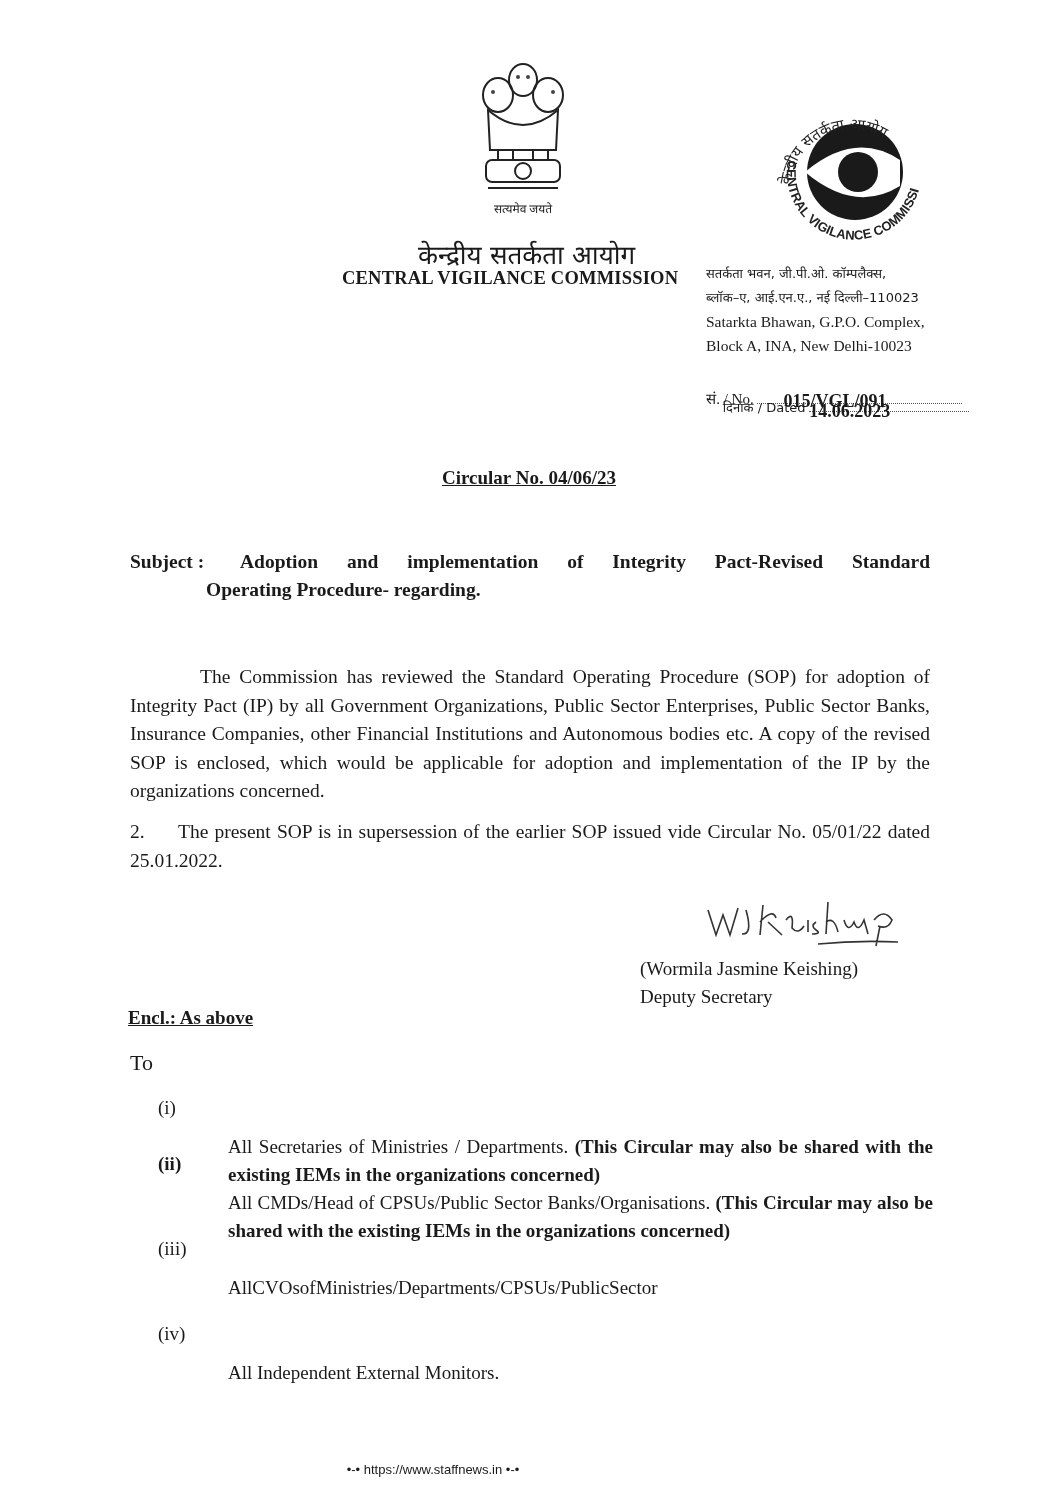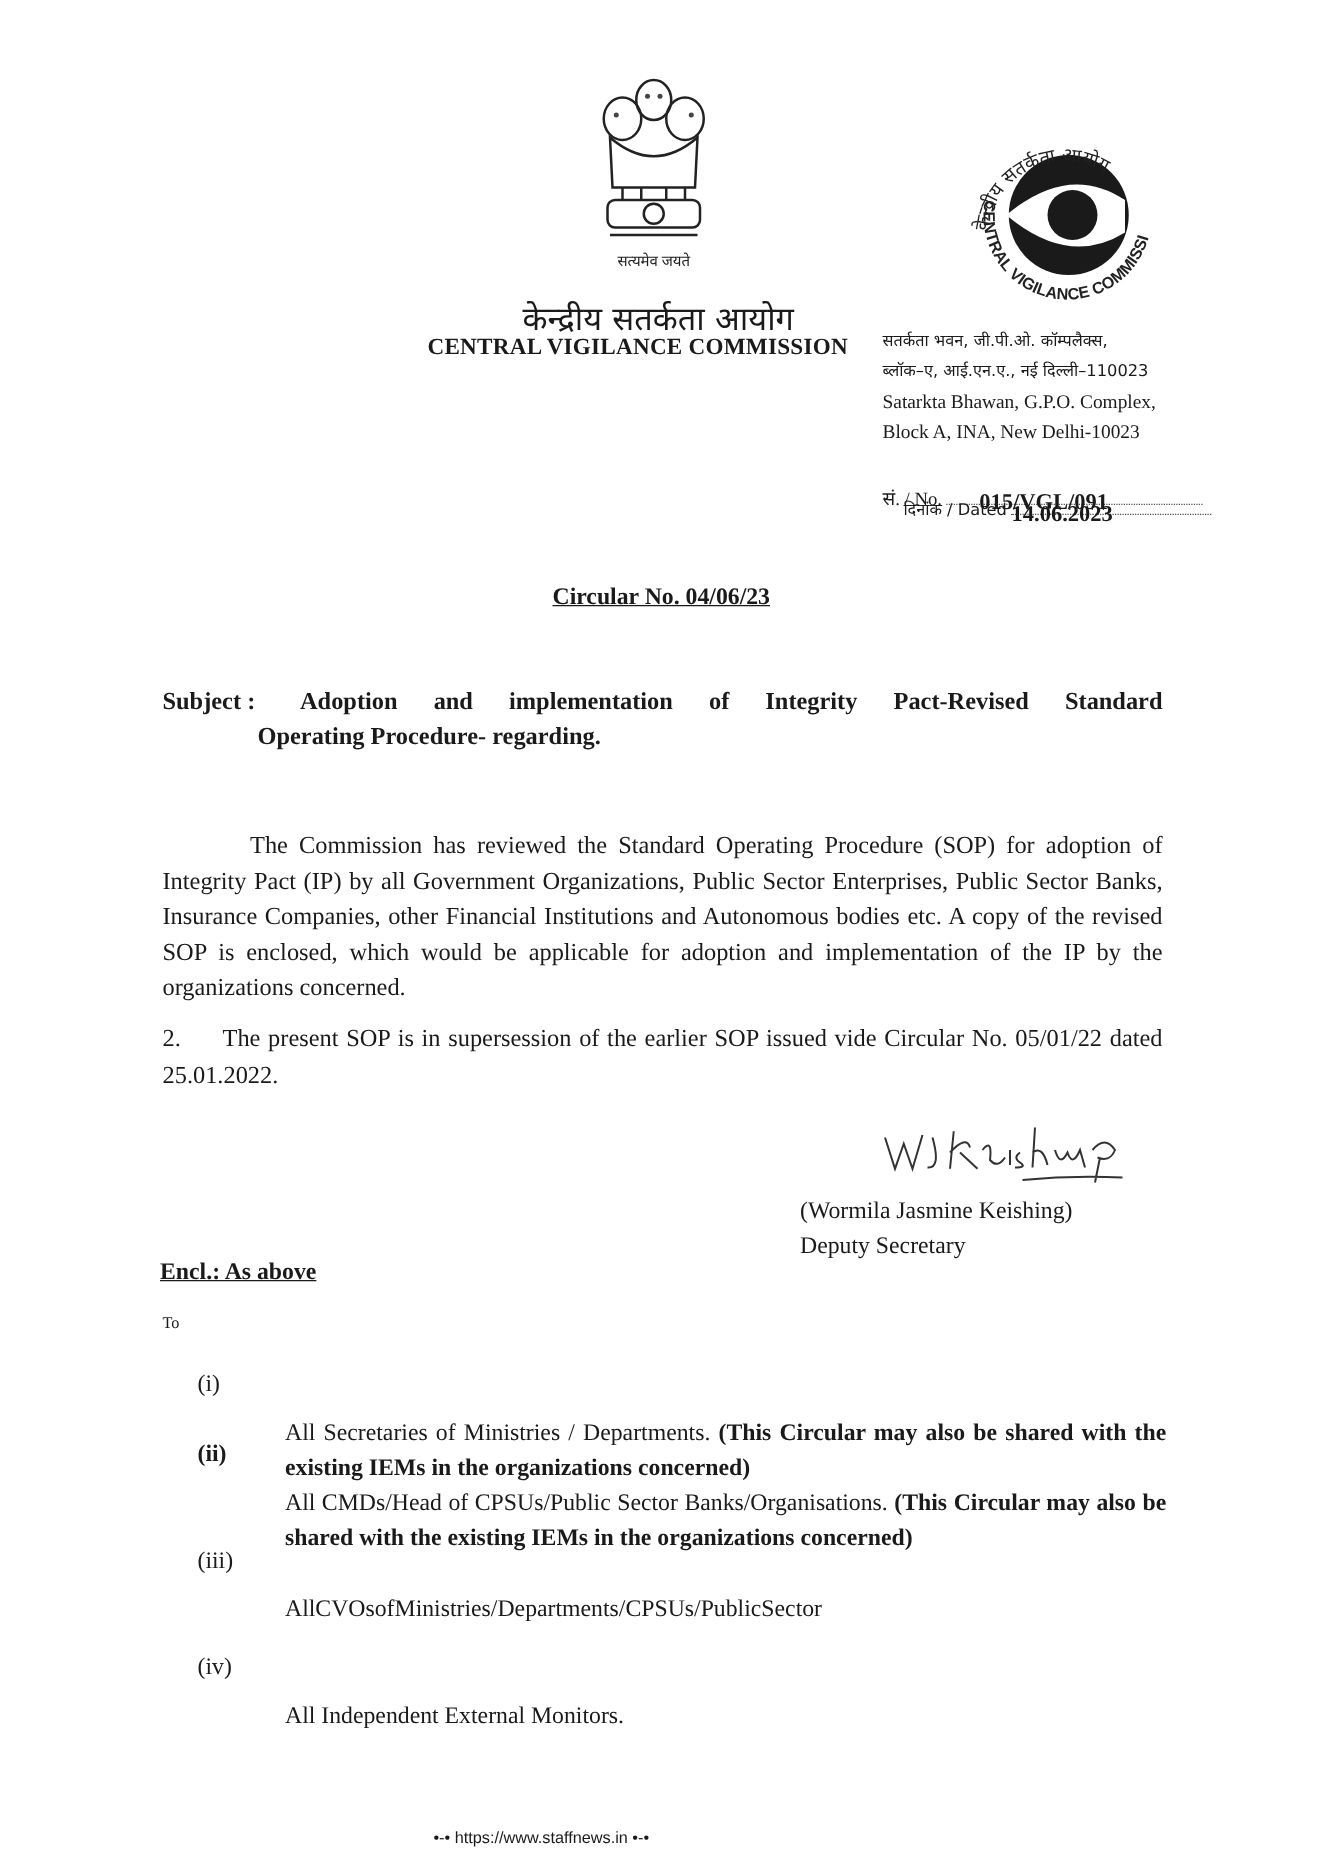--- a/index.html
+++ b/index.html
@@ -24,21 +24,21 @@
   .subject .lbl { display: inline-block; width: 110px; }
   .subject .t1 { text-align: justify; text-align-last: justify; display: inline-block; width: 690px; vertical-align: top; }
   .subject .t2 { padding-left: 76px; }
   .para { left: 130px; width: 800px; font-size: 19.5px; line-height: 28.5px; text-align: justify; }
   .p1 { top: 663px; text-indent: 70px; }
   .p2 { top: 818px; }
   .p2 .num { display: inline-block; width: 48px; }
   .signature { left: 698px; top: 890px; width: 240px; height: 60px; }
   .sig-name { left: 640px; top: 955px; width: 290px; font-size: 19px; line-height: 28px; }
   .encl { left: 128px; top: 1007px; font-size: 19px; font-weight: bold; text-decoration: underline; }
-  .to { left: 130px; top: 1050px; font-size: 13px; }
+  .to { left: 130px; top: 1050px; font-size: 22px; }
   .recip { left: 158px; width: 775px; font-size: 19px; line-height: 28px; }
   .recip .rn { position: absolute; left: 0; }
   .recip .rt { margin-left: 70px; text-align: justify; margin-top: 39px; }
   .recip b { font-weight: bold; }
   .r1 { top: 1094px; }
   .r2 { top: 1150px; }
   .r3 { top: 1235px; }
   .r4 { top: 1320px; }
   .r3 .spread { display: flex; justify-content: flex-start; }
   .footer { left: 0; width: 866px; top: 1462px; text-align: center; font-family: "Liberation Sans", sans-serif; font-size: 13px; }

